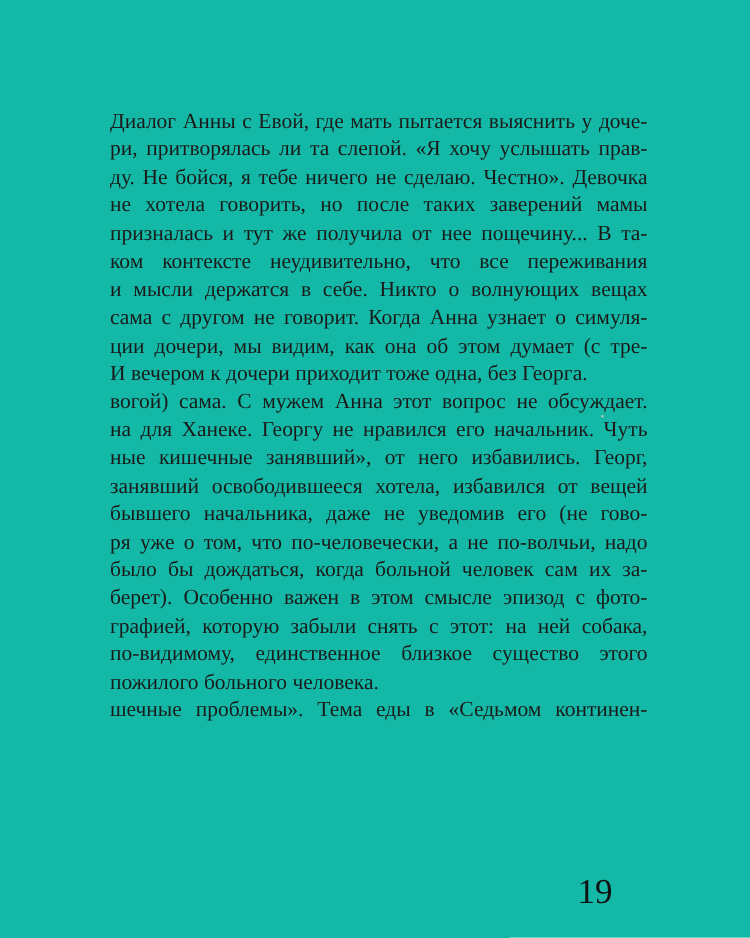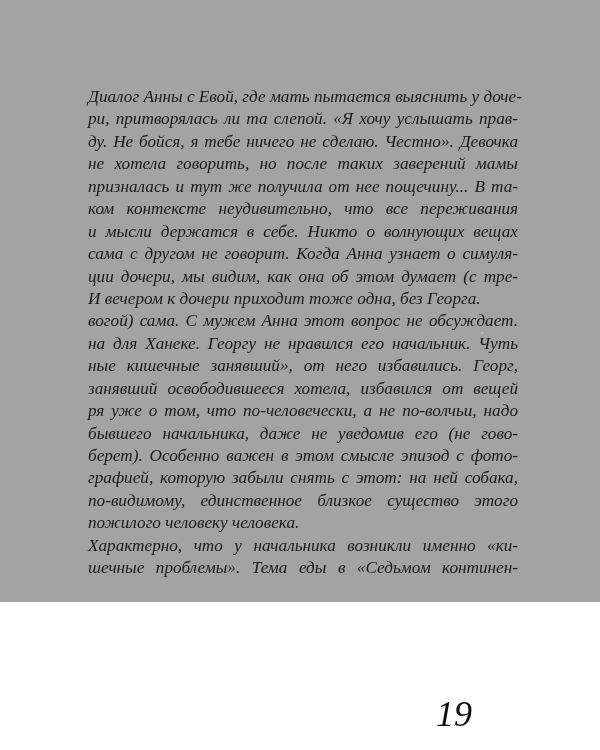--- a/index.html
+++ b/index.html
@@ -11,23 +11,22 @@
       width: 600px;
       height: 750px;
       position: relative;
       overflow: hidden;
       font-family: "Liberation Serif", "DejaVu Serif", serif;
       color: #1a1a1a;
     }
     .page {
       position: absolute;
       left: 0; top: 0;
-      width: 600px; height: 602px;
-      background: #a3a3a3;
-      font-style: italic;
+      width: 600px; height: 750px;
+      background: #14b8a6;
     }
     .text-block {
       position: absolute;
       left: 88px;
       top: 86px;
       width: 430px;
     }
     .line {
       display: block;
       white-space: nowrap;
@@ -35,23 +34,23 @@
       line-height: 22.45px;
       height: 22.45px;
       letter-spacing: 0px;
     }
     .line.justify {
       text-align: justify;
       text-align-last: justify;
     }
     .page-number {
       position: absolute;
-      left: 436px;
+      left: 462px;
       top: 694px;
-      font-size: 36px;
+      font-size: 28px;
       line-height: 40px;
       color: #111111;
       font-family: "Liberation Serif", "DejaVu Serif", serif;
     }
     .speck {
       position: absolute;
       left: 481px;
       top: 332px;
       width: 2px;
       height: 2px;
@@ -71,26 +70,26 @@
     <span class="line justify">призналась и тут же получила от нее пощечину... В та-</span>
     <span class="line justify">ком контексте неудивительно, что все переживания</span>
     <span class="line justify">и мысли держатся в себе. Никто о волнующих вещах</span>
     <span class="line justify">сама с другом не говорит. Когда Анна узнает о симуля-</span>
     <span class="line justify">ции дочери, мы видим, как она об этом думает (с тре-</span>
     <span class="line">И вечером к дочери приходит тоже одна, без Георга.</span>
     <span class="line justify">вогой) сама. С мужем Анна этот вопрос не обсуждает.</span>
     <span class="line justify">на для Ханеке. Георгу не нравился его начальник. Чуть</span>
     <span class="line justify">ные кишечные занявший», от него избавились. Георг,</span>
     <span class="line justify">занявший освободившееся хотела, избавился от вещей</span>
+    <span class="line justify">бывшего начальника, даже не уведомив его (не гово-</span>
     <span class="line justify">ря уже о том, что по-человечески, а не по-волчьи, надо</span>
-    <span class="line justify">бывшего начальника, даже не уведомив его (не гово-</span>
+    <span class="line justify">было бы дождаться, когда больной человек сам их за-</span>
     <span class="line justify">берет). Особенно важен в этом смысле эпизод с фото-</span>
     <span class="line justify">графией, которую забыли снять с этот: на ней собака,</span>
     <span class="line justify">по-видимому, единственное близкое существо этого</span>
-    <span class="line">пожилого человеку человека.</span>
-    <span class="line justify">Характерно, что у начальника возникли именно «ки-</span>
+    <span class="line">пожилого больного человека.</span>
     <span class="line justify">шечные проблемы». Тема еды в «Седьмом континен-</span>
   </div>
 
   <div class="speck"></div>
 
   <div class="page-number">19</div>
 </div>
 
 </body></html>

